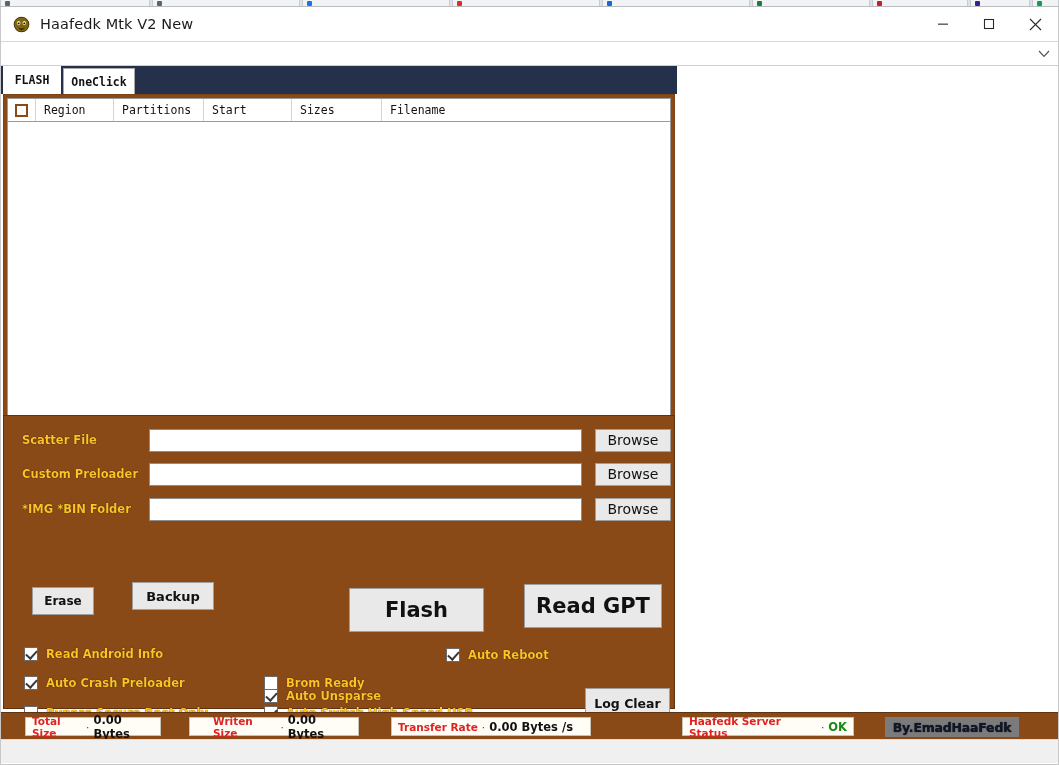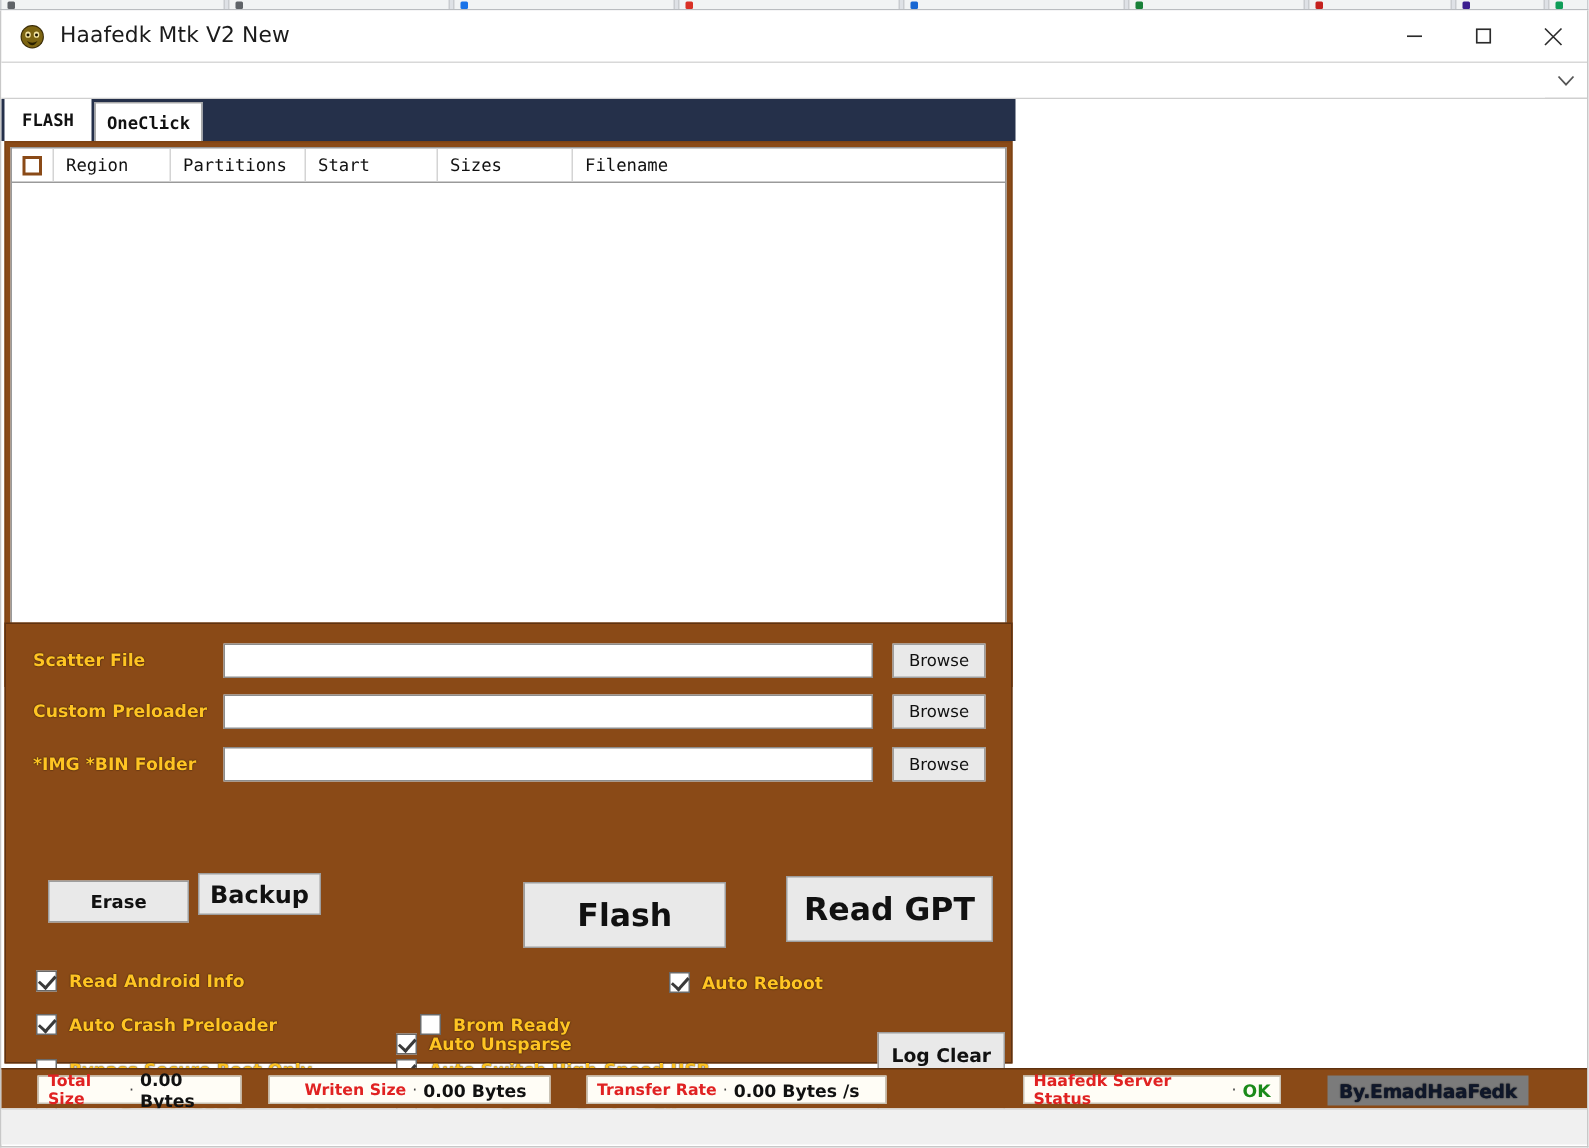--- a/index.html
+++ b/index.html
@@ -128,25 +128,25 @@
   .flabel {
     font-family: "DejaVu Sans", sans-serif; font-size: 11.5px; font-weight: bold;
     color: #ffc423; text-shadow: 0 0 1px #000; padding-left: 18px; width: 145px;
   }
   .ftext { height: 23px; background: #ffffff; border: 1px solid #8d8d8d; }
   .btn {
     background: #e9e9e9; border: 1px solid #9e9e9e;
     font-family: "DejaVu Sans", sans-serif; color: #111;
     display: flex; align-items: center; justify-content: center;
   }
-  .btn-browse { width: 62px; height: 23px; font-size: 11px; }
+  .btn-browse { width: 76px; height: 23px; font-size: 14px; }
 
   .act { position: absolute; }
-  .btn-erase  { left: 28px;  top: 171px; width: 94px;  height: 28px; font-size: 12px; font-weight: bold; }
-  .btn-backup { left: 128px; top: 166px; width: 82px;  height: 28px; font-size: 16px; font-weight: bold; }
+  .btn-erase  { left: 28px;  top: 171px; width: 62px;  height: 28px; font-size: 12px; font-weight: bold; }
+  .btn-backup { left: 128px; top: 166px; width: 82px;  height: 28px; font-size: 13px; font-weight: bold; }
   .btn-flash  { left: 345px; top: 172px; width: 135px; height: 44px; font-size: 21px; font-weight: bold; }
   .btn-readgpt{ left: 520px; top: 168px; width: 138px; height: 44px; font-size: 21px; font-weight: bold; }
   .btn-logclear { left: 581px; top: 272px; width: 85px; height: 30px; font-size: 12.5px; font-weight: bold; }
   .btn-loginfo  { left: 581px; top: 313px; width: 85px; height: 30px; font-size: 12.5px; font-weight: bold; }
 
   .chk { position: absolute; display: flex; align-items: center; }
   .chkbox {
     width: 14px; height: 14px; background: #ffffff; border: 1px solid #6a6a6a;
     position: relative; flex: none;
   }
@@ -353,21 +353,21 @@
             <span class="chklabel">Auto Unsparse</span>
           </div>
           <div class="chk" style="left: 442px; top: 232px;">
             <span class="chkbox on"></span>
             <span class="chklabel">Auto Reboot</span>
           </div>
           <div class="chk" style="left: 20px; top: 260px;">
             <span class="chkbox on"></span>
             <span class="chklabel">Auto Crash Preloader</span>
           </div>
-          <div class="chk" style="left: 276px; top: 260px;">
+          <div class="chk" style="left: 260px; top: 260px;">
             <span class="chkbox"></span>
             <span class="chklabel">Brom Ready</span>
           </div>
           <div class="chk" style="left: 20px; top: 290px;">
             <span class="chkbox"></span>
             <span class="chklabel">Bypass Secure Boot Only</span>
           </div>
           <div class="chk" style="left: 260px; top: 290px;">
             <span class="chkbox on"></span>
             <span class="chklabel">Auto Switch High-Speed USB</span>
@@ -385,21 +385,21 @@
     </div>
   </div>
 
 
   <div class="statusbar">
     <div class="sb-item" style="left:0; width:136px;margin-left:24px;">
       <span class="sb-key">Total Size</span>
       <span class="sb-sep">·</span>
       <span class="sb-val">0.00 Bytes</span>
     </div>
-    <div class="sb-item" style="left:178px; width:188px;padding-left:23px;">
+    <div class="sb-item" style="left:188px; width:170px;padding-left:23px;">
       <span class="sb-key">Writen Size</span>
       <span class="sb-sep">·</span>
       <span class="sb-val">0.00 Bytes</span>
     </div>
     <div class="sb-item" style="left:390px; width:200px;">
       <span class="sb-key">Transfer Rate</span>
       <span class="sb-sep">·</span>
       <span class="sb-val">0.00 Bytes /s</span>
     </div>
     <div class="sb-item" style="left:681px; width:172px;">

